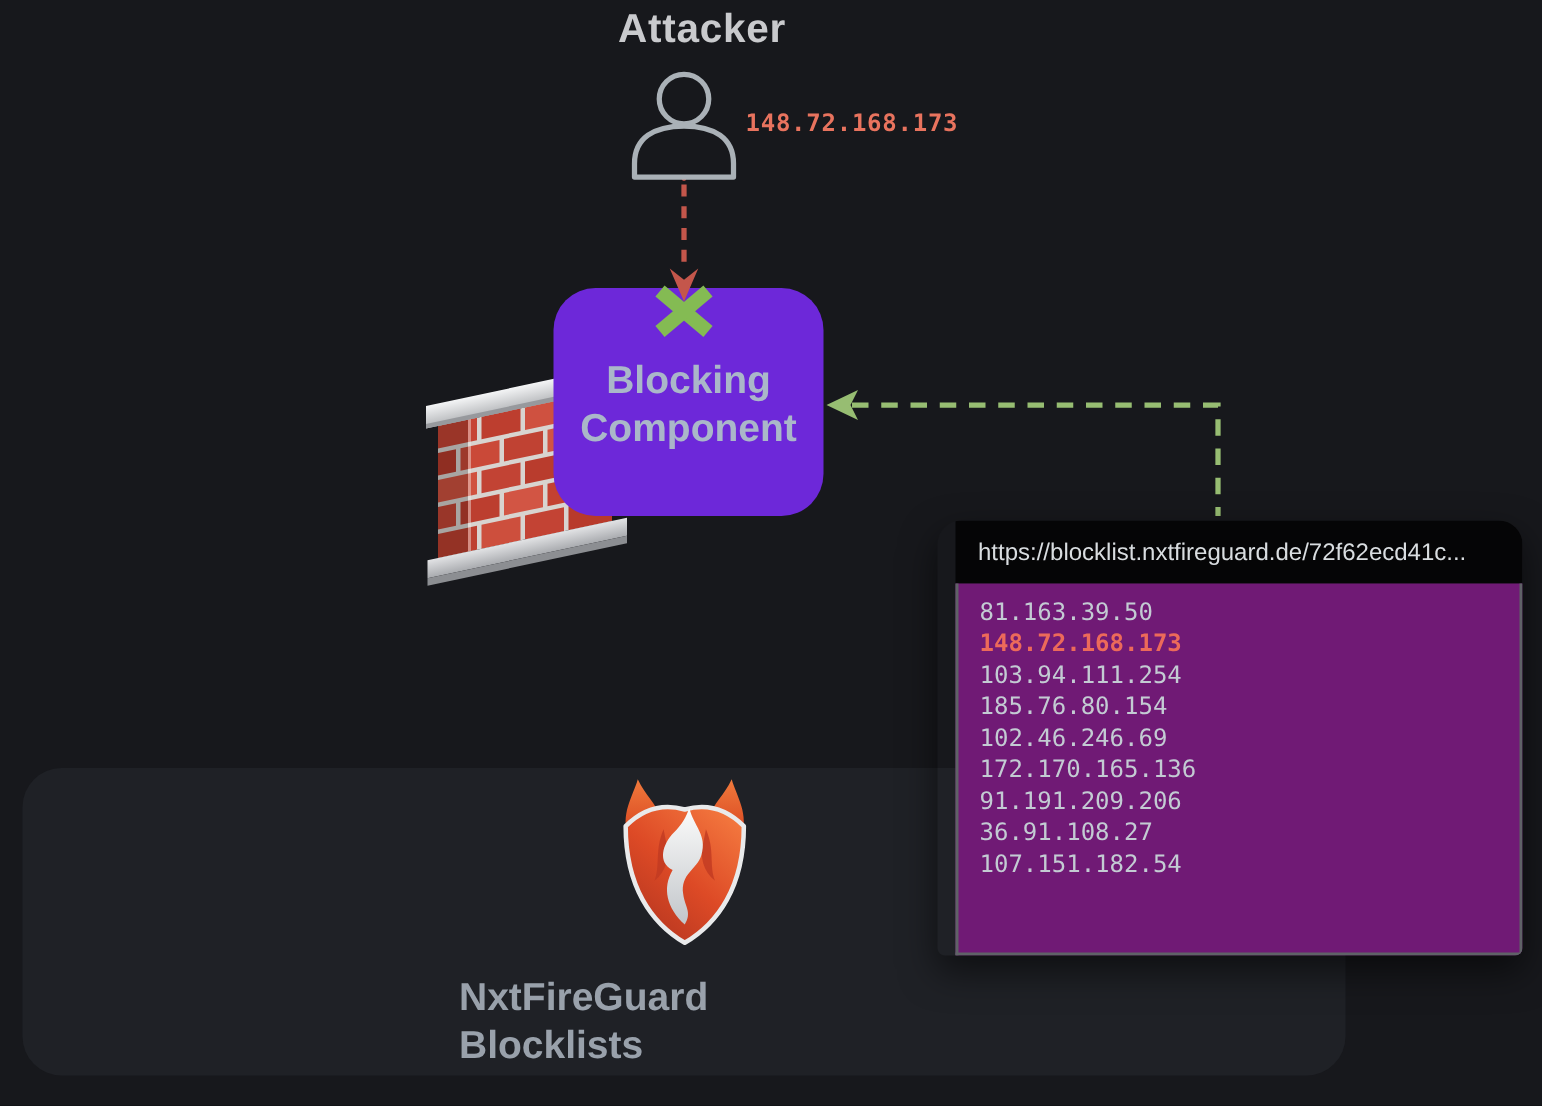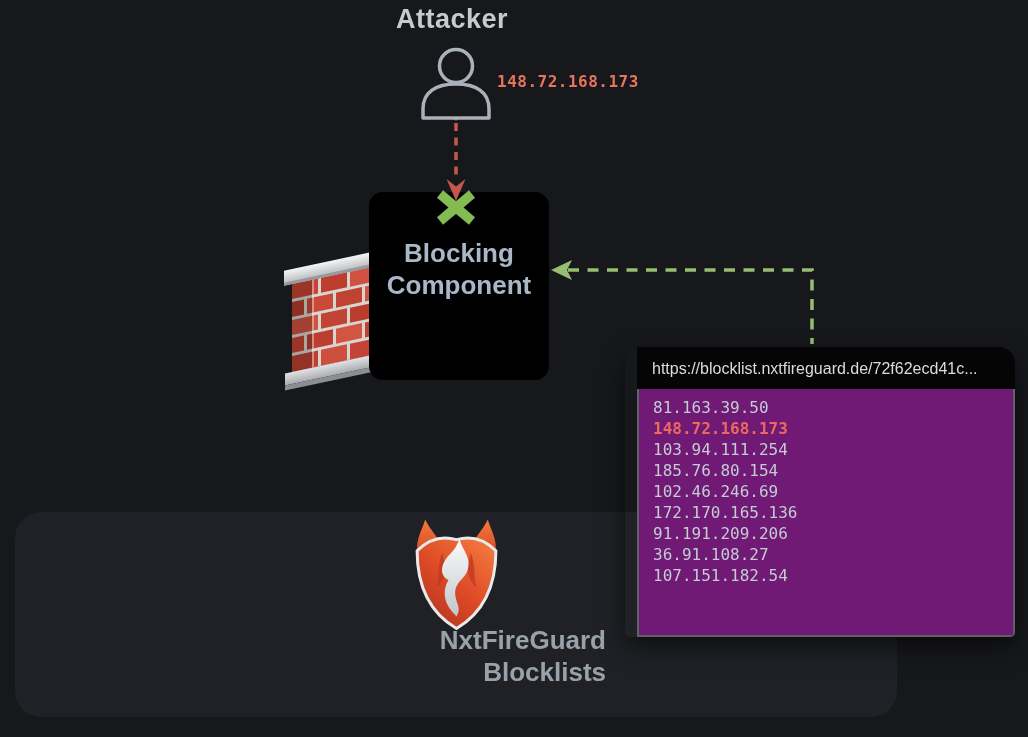--- a/index.html
+++ b/index.html
@@ -3,33 +3,33 @@
 <meta charset="utf-8">
 <style>
   html,body{margin:0;padding:0;background:#101114;}
   #stage{
     position:relative;width:1028px;height:737px;overflow:hidden;
     background:#17181c;
     font-family:"Liberation Sans",sans-serif;
   }
   
   .attacker-title{
-    position:absolute;left:352px;top:4px;width:200px;text-align:center;
+    position:absolute;left:368px;top:4px;width:200px;text-align:center;
     font-size:27px;font-weight:bold;color:#c9cacd;letter-spacing:.5px;
   }
   .attacker-ip{
     position:absolute;left:497px;top:72px;
     font-family:"DejaVu Sans Mono","Liberation Mono",monospace;
     font-size:16px;font-weight:bold;color:#e8735e;letter-spacing:.5px;
   }
   .person-svg{position:absolute;left:414px;top:46px;}
   
   .block-card{
-    position:absolute;left:369px;top:192px;width:180px;height:188px;
-    background:#000000;border-radius:14px;
+    position:absolute;left:369px;top:192px;width:180px;height:152px;
+    background:#6d28d9;border-radius:28px;
   }
   .block-card .label{
     padding:45px 10px 0 10px;text-align:center;
     font-size:26px;font-weight:bold;line-height:32px;color:#aab7c9;
   }
   
   .firewall-svg{position:absolute;left:280px;top:244px;overflow:visible;}
   
   .overlay-svg{position:absolute;left:0;top:0;pointer-events:none;}
   
@@ -54,21 +54,21 @@
   }
   .ip-row{white-space:nowrap;}
   .ip-row.hl{color:#ec6a5a;font-weight:bold;}
   
   .bottom-panel{
     position:absolute;left:15px;top:512px;width:882px;height:205px;
     background:#1f2126;border-radius:26px;
   }
   .logo-svg{position:absolute;left:406px;top:518px;}
   .brand{
-    position:absolute;left:306px;top:624px;width:300px;text-align:right;
+    position:absolute;left:306px;top:648px;width:300px;text-align:left;
     font-size:26px;font-weight:bold;line-height:32px;color:#99a1ab;
   }
 </style>
 </head>
 <body>
 
 <div id="stage">
 
   <div class="bottom-panel"></div>
 

